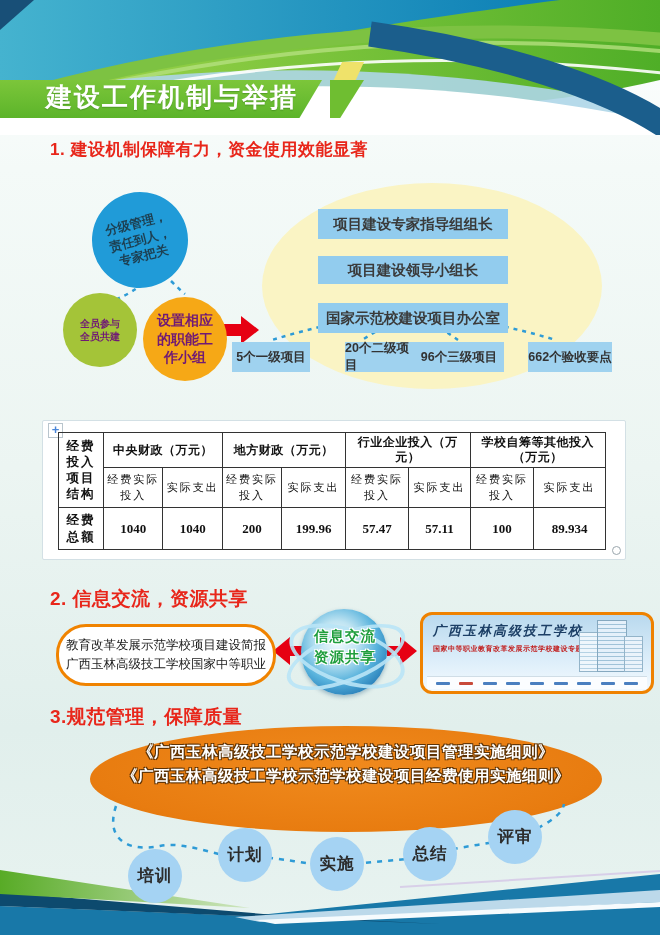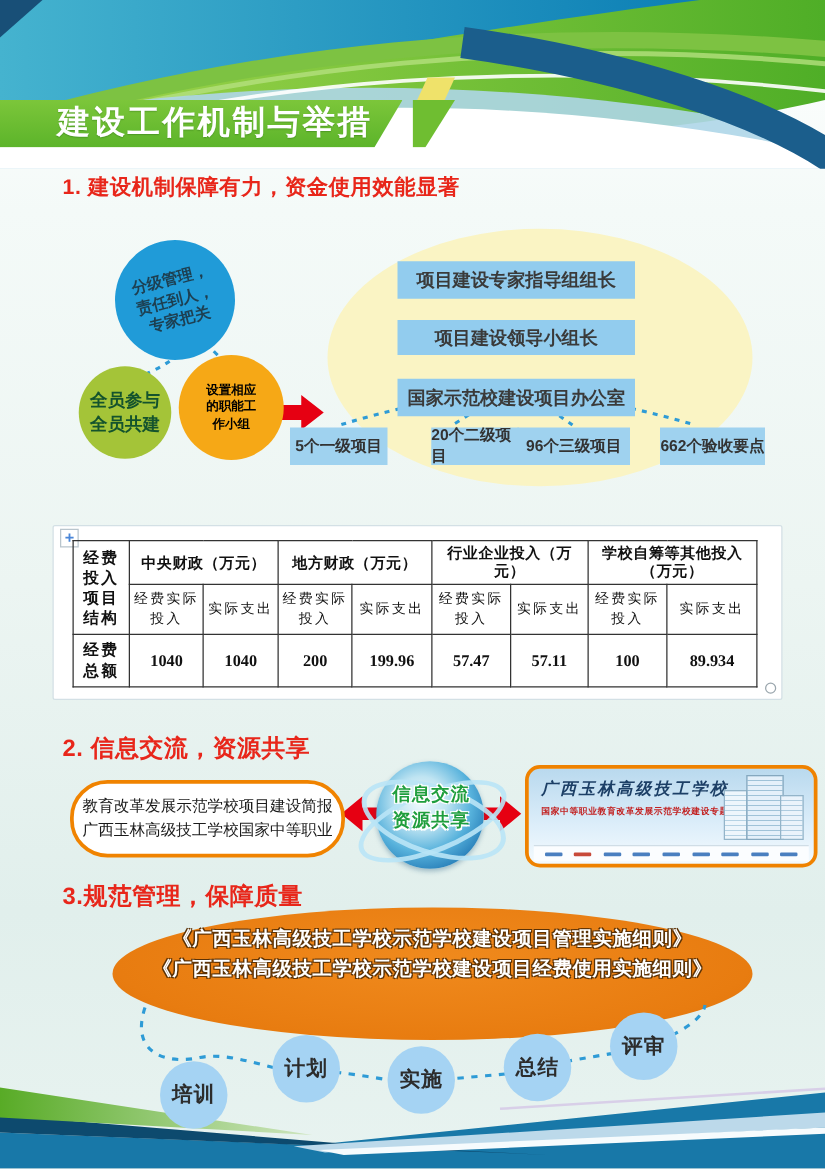--- a/index.html
+++ b/index.html
@@ -33,23 +33,23 @@
   .h3{left:50px;top:704px;font-size:19px;}
   
   .yellow-ellipse{left:262px;top:183px;width:340px;height:206px;border-radius:50%;
     background:#faf4c4;z-index:2;}
   .overlay{left:0;top:0;z-index:4;pointer-events:none;}
   .circle{border-radius:50%;display:flex;flex-direction:column;align-items:center;
     justify-content:center;text-align:center;z-index:5;font-weight:bold;line-height:1.35;}
   .c-blue{left:92px;top:192px;width:96px;height:96px;background:#209bd8;
     color:#1d3f51;font-size:12.5px;transform:rotate(-14deg);}
   .c-green{left:63px;top:293px;width:74px;height:74px;background:#a4c438;
-    color:#14532d;font-size:14px;}
-  .c-orange{left:143px;top:284px;width:84px;height:84px;background:#f6a816;
-    color:#000000;font-size:10px;}
+    color:#701a75;font-size:10px;}
+  .c-orange{left:143px;top:297px;width:84px;height:84px;background:#f6a816;
+    color:#701a75;font-size:14px;}
   .org-box{left:318px;width:190px;background:#92ccee;color:#3a3a3a;z-index:5;
     display:flex;align-items:center;justify-content:center;font-size:14.5px;font-weight:bold;margin-top:23px;}
   .ob1{top:186px;height:30px;} .ob2{top:233px;height:28px;} .ob3{top:280px;height:30px;}
   .stat-box{top:342px;height:30px;background:#9fd2ef;color:#333;z-index:5;
     display:flex;align-items:center;justify-content:center;font-size:12.5px;font-weight:bold;}
   .sb1{left:232px;width:78px;} .sb2{left:317px;width:70px;margin-left:28px;}
   .sb3{left:414px;width:90px;} .sb4{left:528px;width:84px;text-align:center;}
   
   .table-panel{left:42px;top:420px;width:582px;height:138px;background:#ffffff;
     border:1px solid #d3e0e5;border-radius:2px;z-index:5;}

